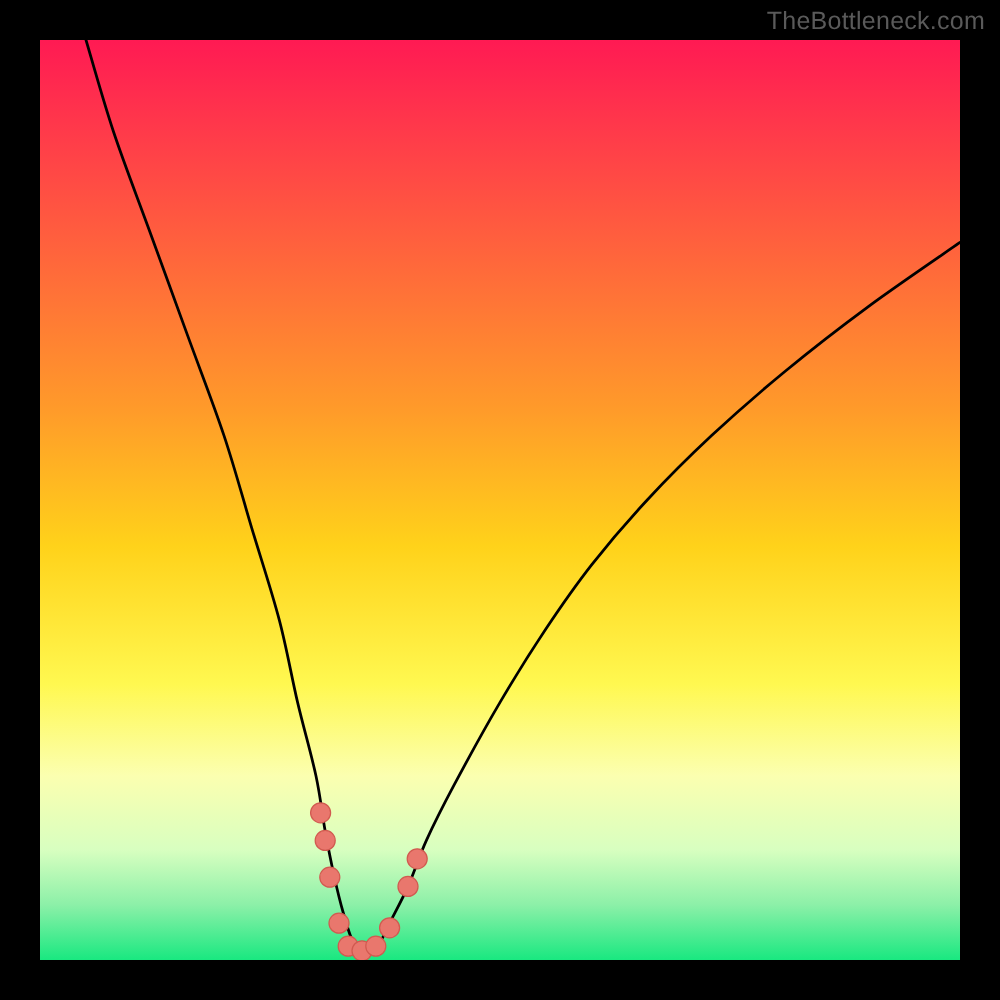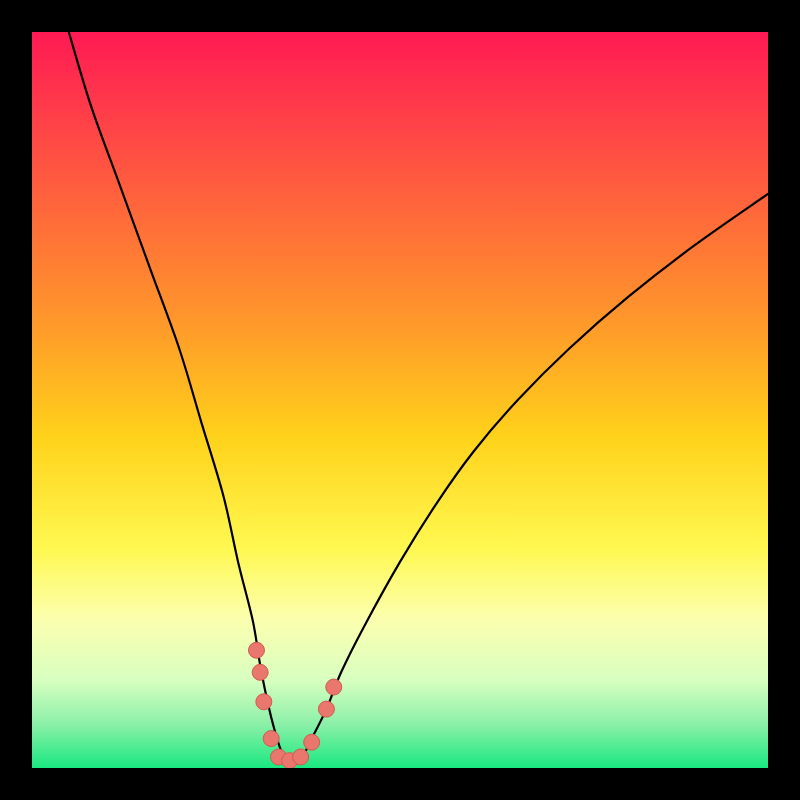--- a/index.html
+++ b/index.html
@@ -83,13 +83,14 @@
           <circle cx="246.56" cy="724.96" r="8" fill="#e9776d" stroke="#d15a50" stroke-width="1"></circle>
           <circle cx="257.60" cy="728.64" r="8" fill="#e9776d" stroke="#d15a50" stroke-width="1"></circle>
           <circle cx="268.64" cy="724.96" r="8" fill="#e9776d" stroke="#d15a50" stroke-width="1"></circle>
           <circle cx="279.68" cy="710.24" r="8" fill="#e9776d" stroke="#d15a50" stroke-width="1"></circle>
           <circle cx="294.40" cy="677.12" r="8" fill="#e9776d" stroke="#d15a50" stroke-width="1"></circle>
           <circle cx="301.76" cy="655.04" r="8" fill="#e9776d" stroke="#d15a50" stroke-width="1"></circle>
         </g>
     </svg>
   </div>
 
+  <div class="watermark">TheBottleneck.com</div>
 </div>
 
 </body></html>

